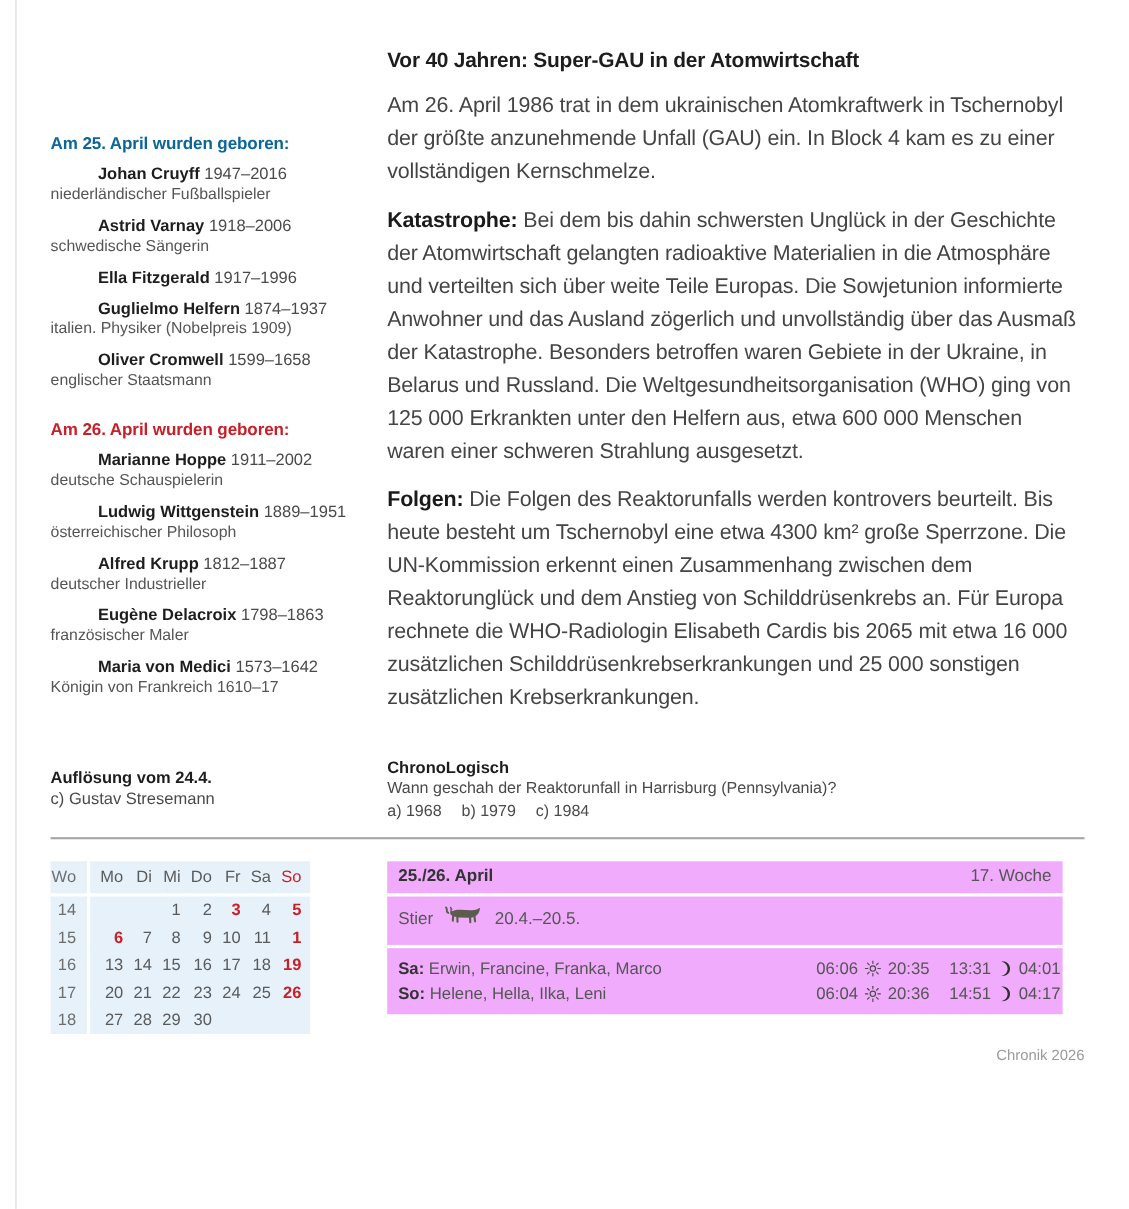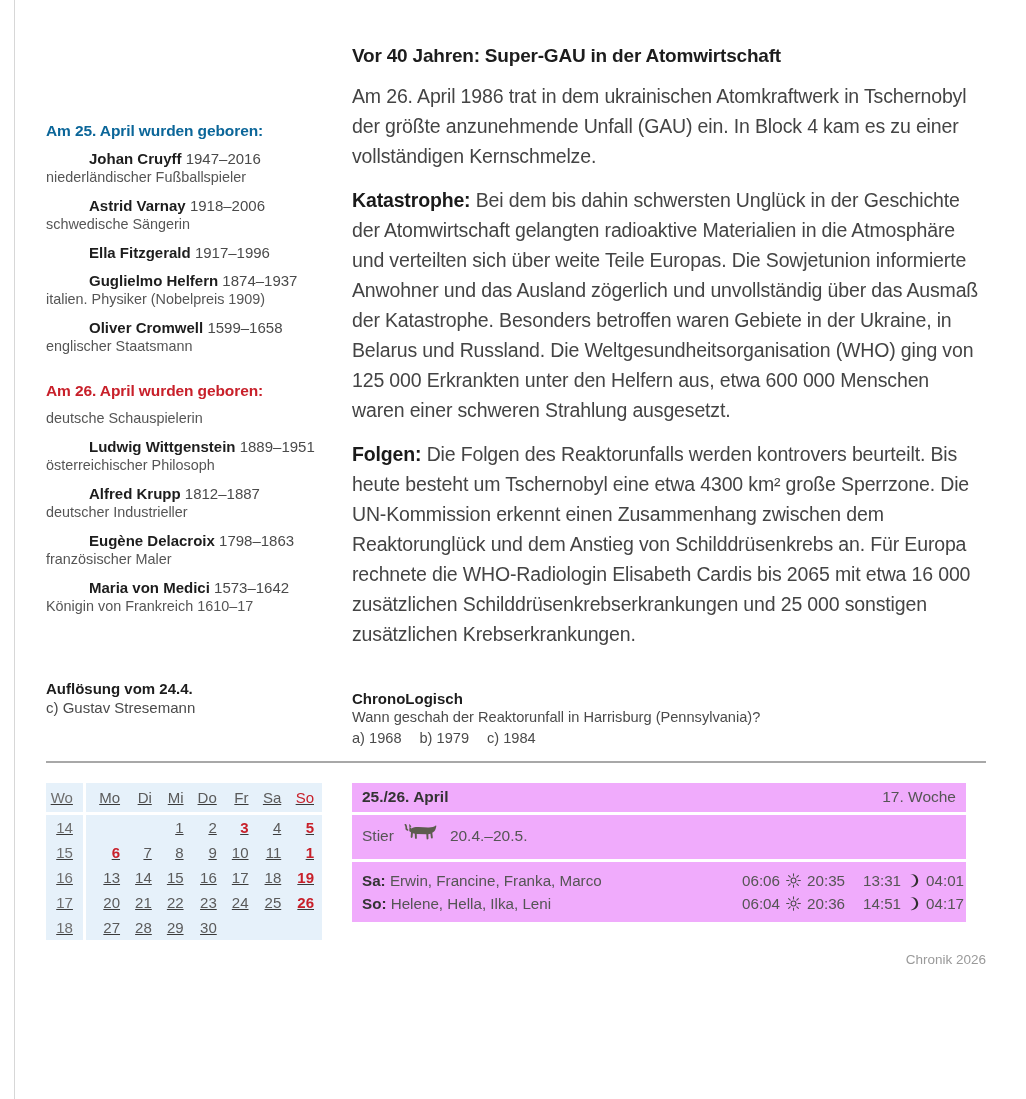--- a/index.html
+++ b/index.html
@@ -36,22 +36,22 @@
 
   .quiz-title{font-size:15px;font-weight:bold;color:#1d1d1d;}
   .quiz-q{font-size:14.6px;color:#4a4a4a;line-height:21px;}
   .quiz-a{font-size:14.6px;color:#4a4a4a;line-height:21px;}
   .quiz-a span{margin-right:18px;}
 
   
   .hr-main{position:absolute;left:46px;top:761px;width:940px;height:2px;background:#a8a8a8;}
 
   
-  .minical{position:absolute;left:46px;top:783px;width:276px;
-           background:#e6f1fa;border-collapse:collapse;text-decoration:underline;}
+  .minical{position:absolute;left:46px;top:783px;width:236px;
+           background:#e6f1fa;border-collapse:collapse;}
   .minical td,.minical th{
     font-size:15px;font-weight:normal;text-align:right;
     padding:0;height:25px;width:33px;color:#5a5a5a;
   }
   .minical th{color:#5a5a5a;font-weight:normal;height:29px;}
   .minical th.so,.minical td.so{color:#c8202a;font-weight:bold;}
   .minical th.so{font-weight:normal;}
   .minical td.hol{color:#c8202a;font-weight:bold;}
   .minical .wo{color:#6e6e6e;padding-right:10px;}
   .minical .wocol{border-right:3px solid #ffffff;}
@@ -112,20 +112,21 @@
         <div class="bd-line1"><b>Oliver Cromwell</b> <span>1599–1658</span></div>
         <div class="bd-line2">englischer Staatsmann</div>
       </div>
     </div>
 
     <div style="height:26px"></div>
     <div class="bd-head red">Am 26. April wurden geboren:</div>
 
     <div>
       <div class="bd-entry">
+        <div class="bd-line1"><b>Marianne Hoppe</b> <span>1911–2002</span></div>
         <div class="bd-line2">deutsche Schauspielerin</div>
       </div>
       <div class="bd-entry">
         <div class="bd-line1"><b>Ludwig Wittgenstein</b> <span>1889–1951</span></div>
         <div class="bd-line2">österreichischer Philosoph</div>
       </div>
       <div class="bd-entry">
         <div class="bd-line1"><b>Alfred Krupp</b> <span>1812–1887</span></div>
         <div class="bd-line2">deutscher Industrieller</div>
       </div>

